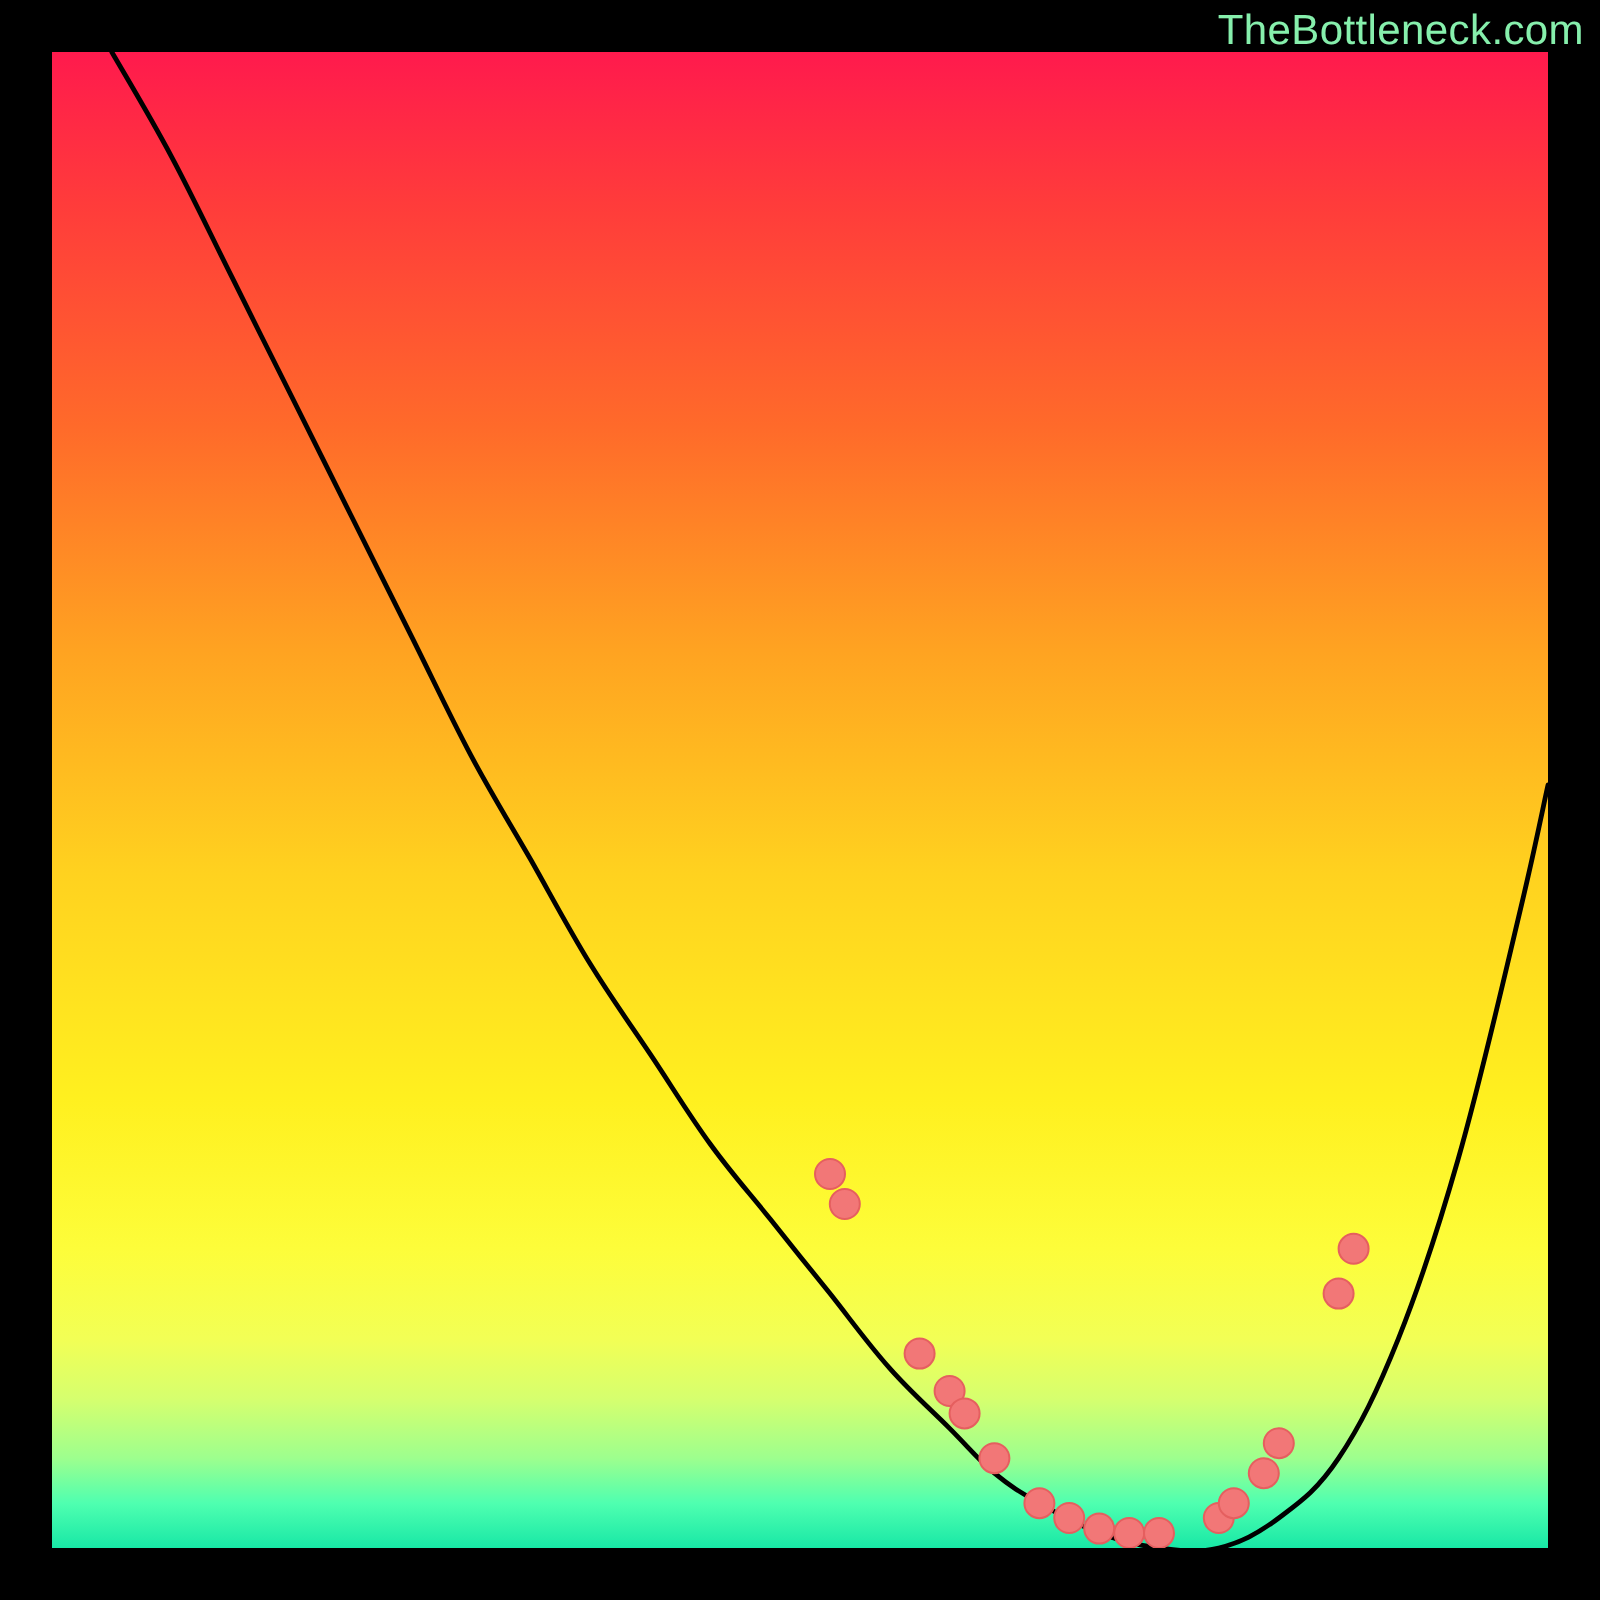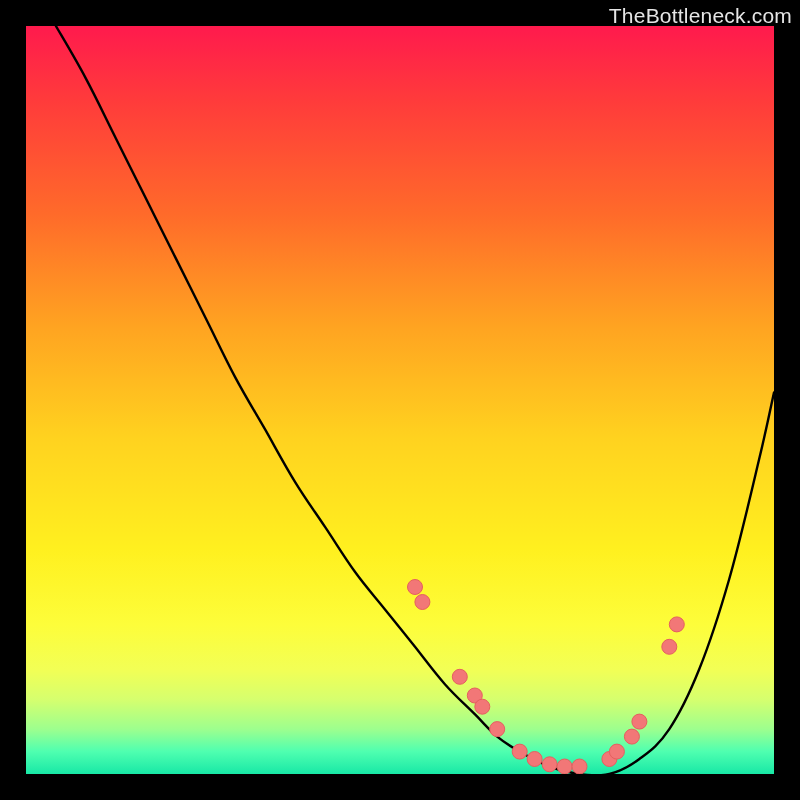--- a/index.html
+++ b/index.html
@@ -36,21 +36,21 @@
       #f2ff55 86%,
       #d6ff6e 90%,
       #9dff8e 94%,
       #4fffb0 97%,
       #18e8a6 100%);
   }
   .watermark {
     position: absolute;
     right: 8px;
     top: 4px;
-    color: #e5e5e5;
+    color: #86efac;
     font-size: 21px;
     font-weight: 500;
     letter-spacing: 0.2px;
     user-select: none;
   }
   svg.curve {
     position: absolute;
     left: 0;
     top: 0;
     width: 748px;

